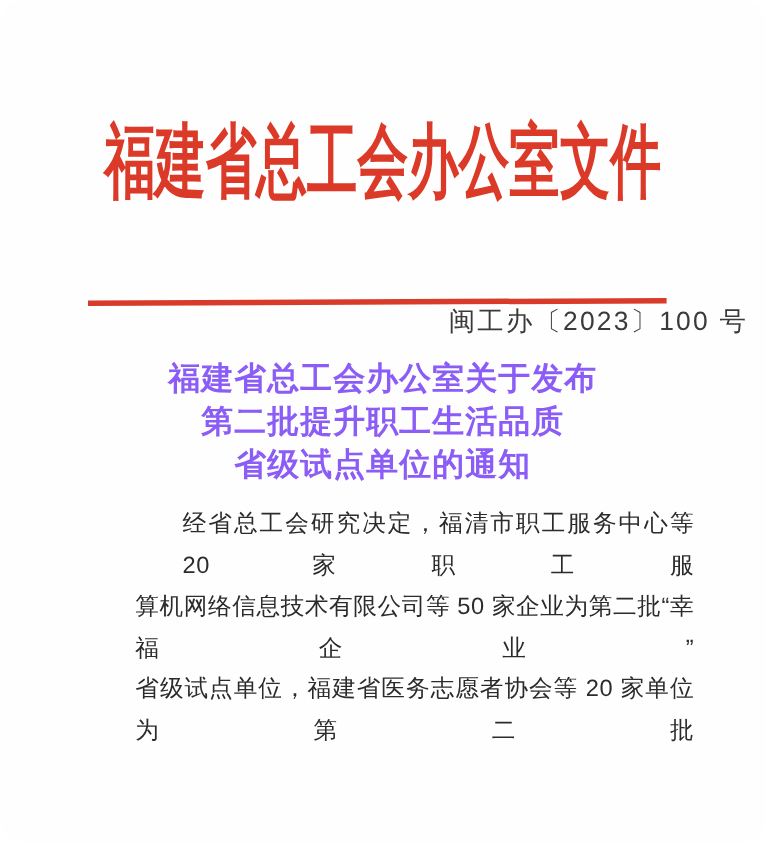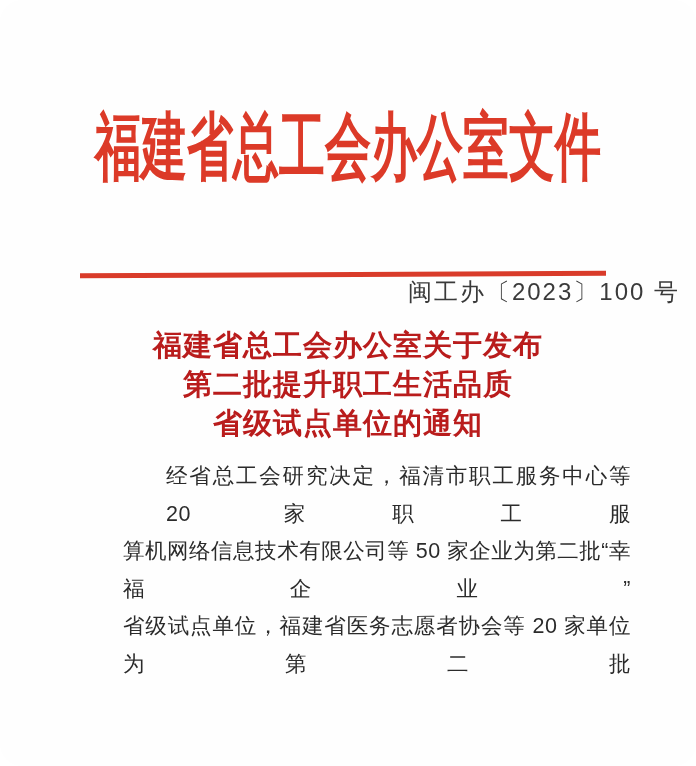--- a/index.html
+++ b/index.html
@@ -63,21 +63,21 @@
   
   .notice-title {
     position: absolute;
     top: 326px;
     left: 0;
     width: 696px;
     text-align: center;
     font-weight: 700;
     font-size: 29px;
     line-height: 39px;
-    color: #b91c1c;
+    color: #8b5cf6;
     letter-spacing: 1px;
   }
   
   .body-text {
     position: absolute;
     top: 458px;
     left: 75px;
     width: 556px;
     font-size: 21.5px;
     line-height: 37.5px;

